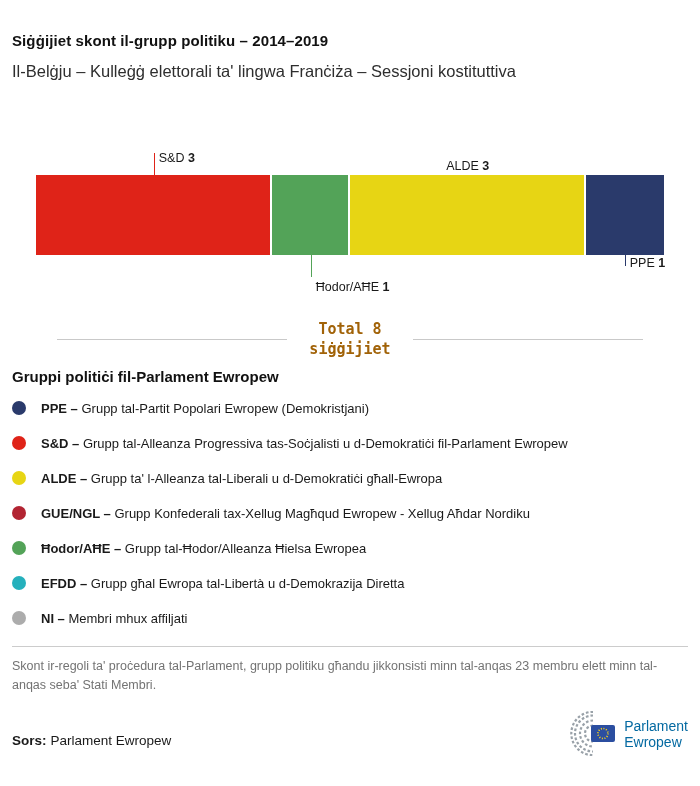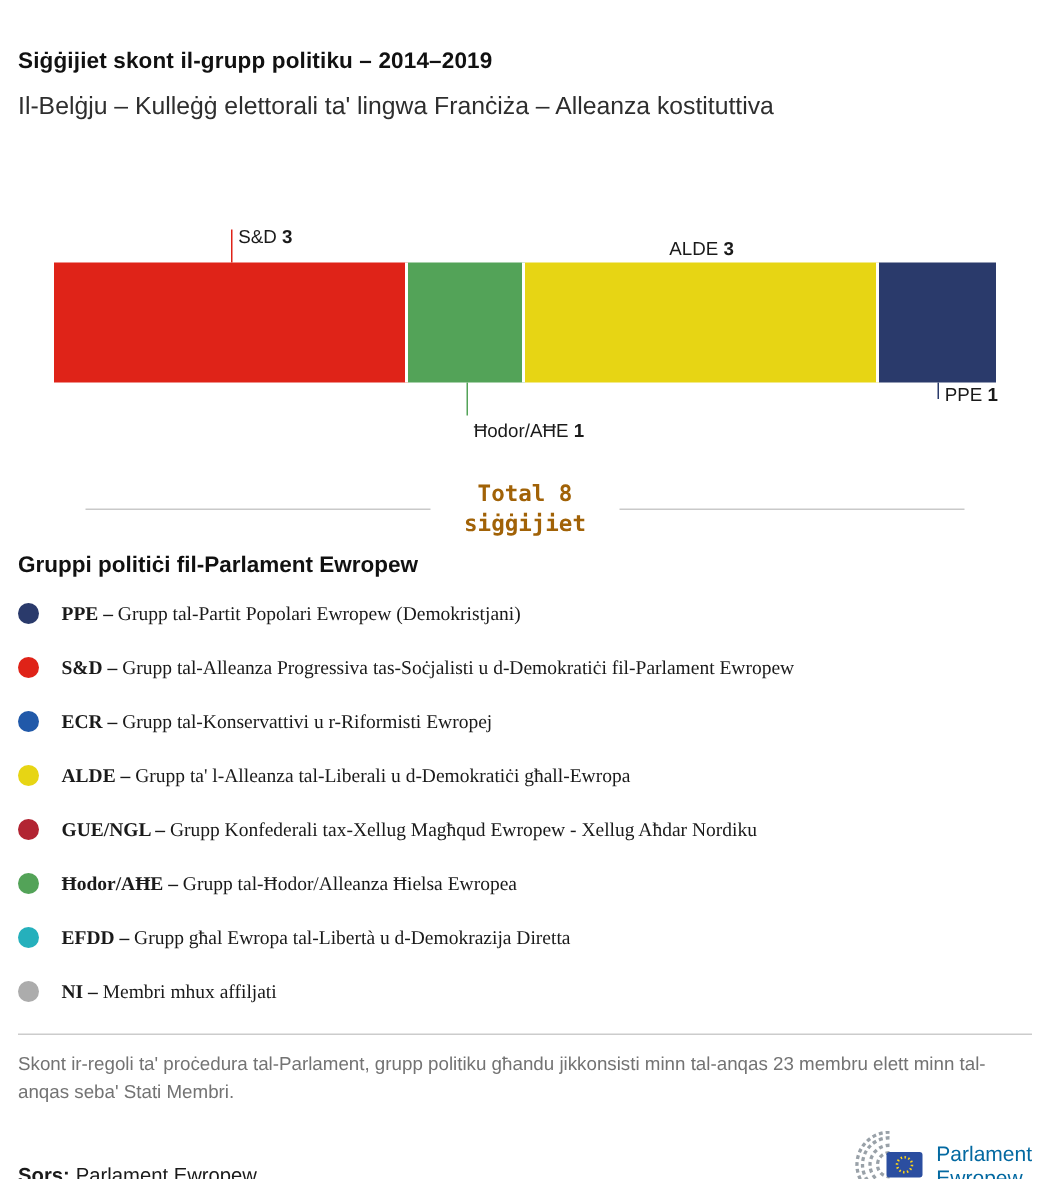--- a/index.html
+++ b/index.html
@@ -29,42 +29,42 @@
   .seg-label.bottom.short .txt { top: 1px; }
 
   
   .total { display: flex; align-items: center; margin: 34px 45px 0; }
   .total .rule { flex: 1; height: 1px; background: #c9c9c9; }
   .total-text { padding: 0 22px; text-align: center; font-family: "DejaVu Sans Mono", monospace; font-weight: 700; font-size: 15px; line-height: 1.35; color: #a16207; }
 
   
   h3.legend-heading { font-size: 15px; font-weight: 700; color: #111; margin-top: 8px; }
   .legend { margin-top: 16px; }
-  .legend-item { display: flex; align-items: center; margin-bottom: 20px; font-family: Liberation Serif, serif; }
+  .legend-item { display: flex; align-items: center; margin-bottom: 20px; }
   .legend-item .dot { width: 14px; height: 14px; border-radius: 50%; flex-shrink: 0; margin-right: 15px; }
   .legend-item .ltext { font-size: 13px; color: #1a1a1a; }
   .legend-item .ltext b { font-weight: 700; }
 
   .divider { border: none; border-top: 1px solid #cccccc; margin-top: 14px; }
   .footnote { margin-top: 10px; font-size: 12.5px; line-height: 1.55; color: #737373; }
 
   
   .footer { display: flex; justify-content: space-between; align-items: flex-end; margin-top: 16px; }
   .source { font-size: 13.5px; margin-bottom: 8px; }
   .source b { font-weight: 700; margin-right: 4px; }
   .logo { display: flex; align-items: center; }
   .logo-text { font-size: 14px; font-weight: 400; color: #0369a1; line-height: 1.15; margin-left: 7px; }
 </style>
 </head>
 <body>
 
 <div class="page">
 
   <h1 class="title">Siġġijiet skont il-grupp politiku – 2014–2019</h1>
-  <h2 class="subtitle">Il-Belġju – Kulleġġ elettorali ta' lingwa Franċiża – Alleanza kostituttiva</h2>
+  <h2 class="subtitle">Il-Belġju – Kulleġġ elettorali ta' lingwa Franċiża – Sessjoni kostituttiva</h2>
 
   <div class="chart">
     <div class="bar">
         <div class="bar-segment" style="width: 37.5%; background: rgb(223, 35, 24);"></div>
         <div class="bar-segment" style="width: 12.5%; background: rgb(83, 163, 88);"></div>
         <div class="bar-segment" style="width: 37.5%; background: rgb(231, 213, 20);"></div>
         <div class="bar-segment" style="width: 12.5%; background: rgb(42, 58, 107);"></div>
       </div>
     <div class="labels">
         <div class="seg-label top" style="left: 18.75%;">
@@ -96,24 +96,20 @@
 
   <h3 class="legend-heading">Gruppi politiċi fil-Parlament Ewropew</h3>
   <div class="legend">
       <div class="legend-item">
         <span class="dot" style="background: rgb(42, 58, 107);"></span>
         <span class="ltext"><b>PPE – </b>Grupp tal-Partit Popolari Ewropew (Demokristjani)</span>
       </div>
       <div class="legend-item">
         <span class="dot" style="background: rgb(223, 35, 24);"></span>
         <span class="ltext"><b>S&amp;D – </b>Grupp tal-Alleanza Progressiva tas-Soċjalisti u d-Demokratiċi fil-Parlament Ewropew</span>
-      </div>
-      <div class="legend-item">
-        <span class="dot" style="background: rgb(33, 89, 169);"></span>
-        <span class="ltext"><b>ECR – </b>Grupp tal-Konservattivi u r-Riformisti Ewropej</span>
       </div>
       <div class="legend-item">
         <span class="dot" style="background: rgb(231, 213, 20);"></span>
         <span class="ltext"><b>ALDE – </b>Grupp ta' l-Alleanza tal-Liberali u d-Demokratiċi għall-Ewropa</span>
       </div>
       <div class="legend-item">
         <span class="dot" style="background: rgb(178, 36, 50);"></span>
         <span class="ltext"><b>GUE/NGL – </b>Grupp Konfederali tax-Xellug Magħqud Ewropew - Xellug Aħdar Nordiku</span>
       </div>
       <div class="legend-item">

